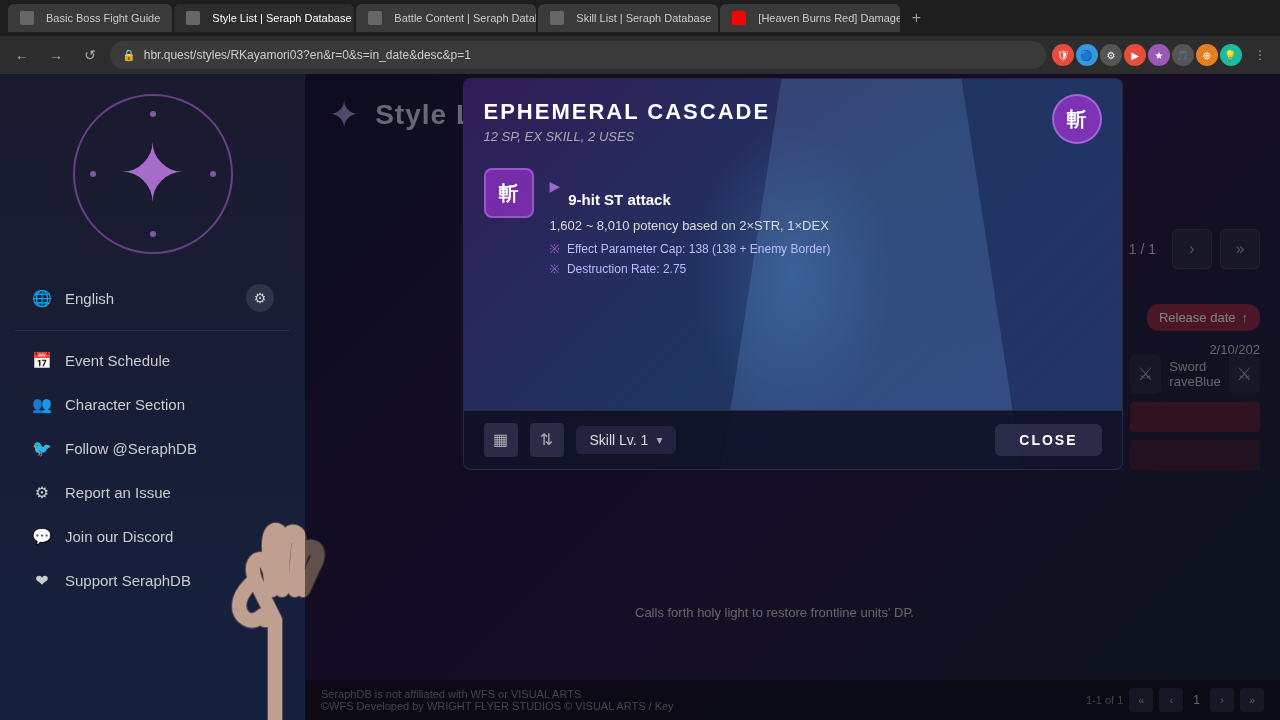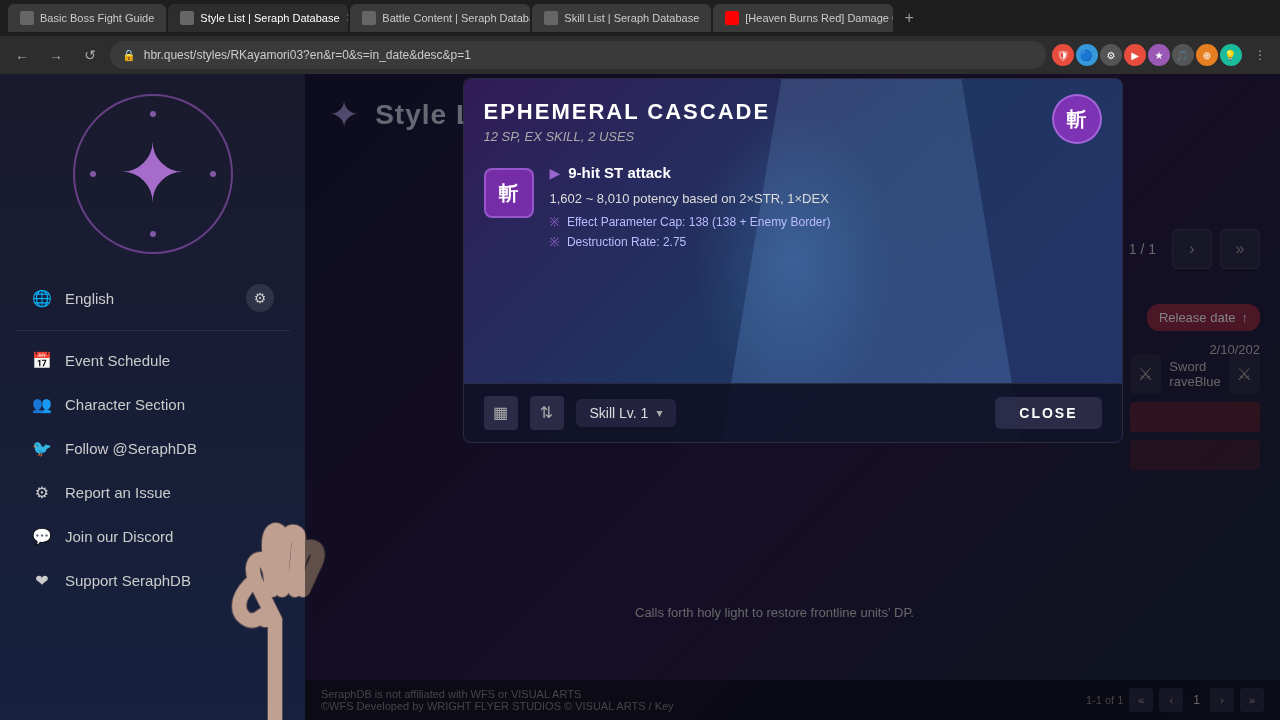--- a/index.html
+++ b/index.html
@@ -29,21 +29,21 @@
     }
     .tab {
       display: flex;
       align-items: center;
       height: 28px;
       padding: 0 12px;
       border-radius: 6px 6px 0 0;
       font-size: 11px;
       color: #ccc;
       background: #3a3a3a;
-      gap: 6px;
+      gap: 12px;
       max-width: 180px;
       white-space: nowrap;
       overflow: hidden;
       cursor: pointer;
     }
     .tab.active {
       background: #2d2d2d;
       color: #fff;
     }
     .tab-favicon {
@@ -506,20 +506,21 @@
       display: flex;
       align-items: center;
       gap: 8px;
       margin-bottom: 8px;
     }
     .desc-arrow { color: #9966cc; font-size: 14px; }
     .desc-main-title {
       color: #ffffff;
       font-size: 15px;
       font-weight: 600;
+      margin-top: 27px;
     }
     .desc-line {
       color: #dddddd;
       font-size: 13px;
       margin-bottom: 4px;
       line-height: 1.5;
     }
     .desc-note {
       color: #bbbbff;
       font-size: 12px;

